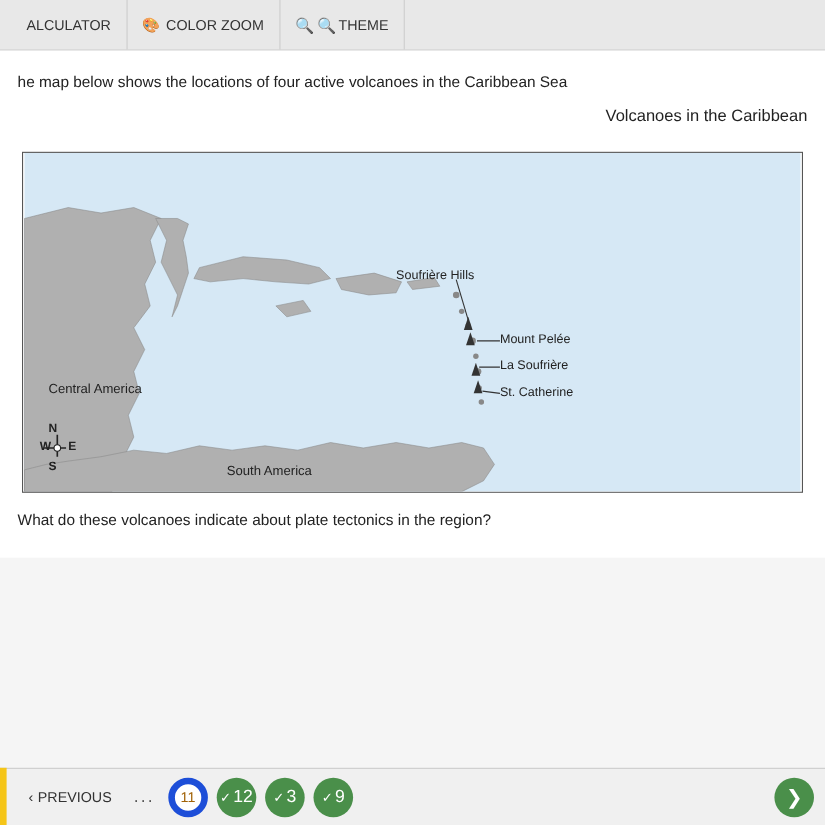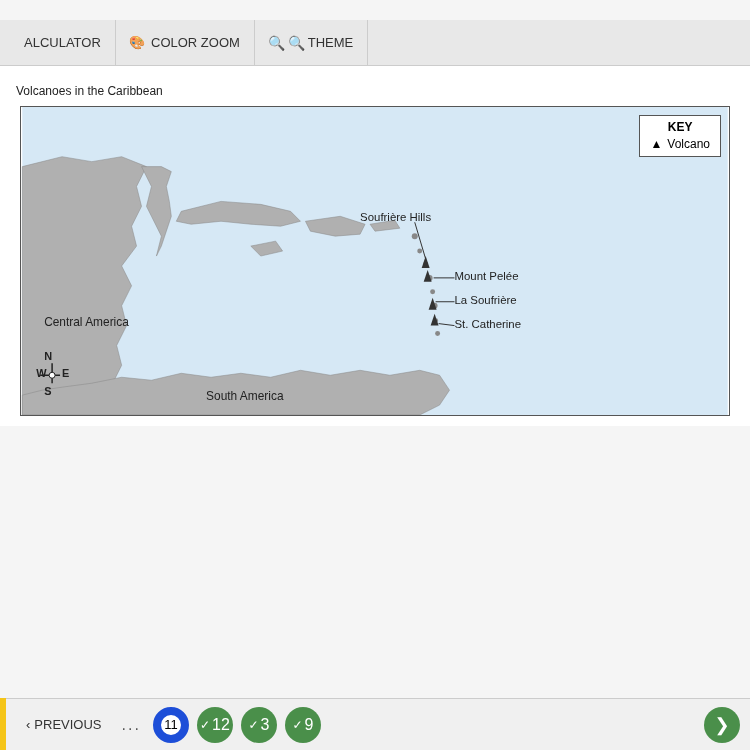--- a/index.html
+++ b/index.html
@@ -14,21 +14,20 @@
 
     
     .top-bar {
       display: flex;
       align-items: center;
       background: #e8e8e8;
       border-bottom: 1px solid #ccc;
       height: 46px;
       padding: 0 10px;
       gap: 0;
-      margin-top: 20px;
     }
     .top-bar-item {
       display: flex;
       align-items: center;
       gap: 5px;
       padding: 0 14px;
       height: 100%;
       font-size: 13px;
       font-weight: 500;
       color: #333;
@@ -46,25 +45,25 @@
     }
 
     .intro-text {
       font-size: 14px;
       color: #222;
       margin-bottom: 12px;
       line-height: 1.5;
     }
 
     .map-title {
-      text-align: left;
-      font-size: 12px;
+      text-align: right;
+      font-size: 15px;
       font-weight: 500;
       color: #222;
-      margin-bottom: 8px;
+      margin-bottom: 24px;
     }
 
     
     .map-container {
       border: 1.5px solid #555;
       background: #fff;
       position: relative;
       width: 710px;
       height: 310px;
       margin: 0 auto;
@@ -142,22 +141,22 @@
       height: 36px;
       border-radius: 50%;
       display: flex;
       align-items: center;
       justify-content: center;
       font-size: 13px;
       font-weight: 500;
       cursor: pointer;
     }
     .page-btn.empty {
-      border: 8px solid #1d4ed8;
-      color: #000000;
+      border: 6px solid #1d4ed8;
+      color: #a16207;
       background: #fff;
     }
     .page-btn.checked {
       background: #4a8f4a;
       color: #fff;
       border: none;
     }
     .page-btn.checked .check {
       font-size: 12px;
       margin-right: 2px;
@@ -207,20 +206,21 @@
     <span>COLOR ZOOM</span>
   </div>
   <div class="top-bar-item" style="gap:2px;">
     <span style="font-size:14px;">🔍</span>
     <span style="font-size:14px;">🔍</span>
     <span>THEME</span>
   </div>
 </div>
 
 <div class="main-content">
+  <p class="intro-text">he map below shows the locations of four active volcanoes in the Caribbean Sea</p>
 
   <div class="map-title">Volcanoes in the Caribbean</div>
 
   <div class="map-container">
     <svg class="map-svg" viewBox="0 0 710 310" xmlns="http://www.w3.org/2000/svg">
 
       <rect width="710" height="310" fill="#d6e8f5"></rect>
 
       <path d="M0,60 L0,310 L80,310 L90,280 L100,260 L95,240 L105,220 L100,200 L110,180 L100,160 L115,140 L110,120 L120,100 L115,80 L125,60 L100,50 L70,55 L40,50 Z" fill="#b0b0b0" stroke="#888" stroke-width="0.5"></path>
 
@@ -272,29 +272,23 @@
       <text x="22" y="255" font-size="11" font-weight="bold" fill="#222">N</text>
       <line x1="30" y1="258" x2="30" y2="278" stroke="#222" stroke-width="1.5"></line>
       <text x="14" y="272" font-size="11" font-weight="bold" fill="#222">W</text>
       <line x1="18" y1="270" x2="38" y2="270" stroke="#222" stroke-width="1.5"></line>
       <text x="40" y="272" font-size="11" font-weight="bold" fill="#222">E</text>
       <text x="22" y="290" font-size="11" font-weight="bold" fill="#222">S</text>
       <circle cx="30" cy="270" r="3" fill="#fff" stroke="#222" stroke-width="1"></circle>
     </svg>
 
     
-    <div class="key-box">
-      <div class="key-title">KEY</div>
-      <div class="key-item">
-        <span>▲</span>
-        <span>Volcano</span>
-      </div>
-    </div>
-  </div>
-
+  </div>
+
+  <p class="question-text">What do these volcanoes indicate about plate tectonics in the region?</p>
 </div>
 
 <div class="bottom-nav">
   <div class="yellow-bar"></div>
   <div class="prev-btn" style="margin-left:8px;">
     <span>‹</span>
     <span>PREVIOUS</span>
   </div>
   <span class="dots">...</span>
 

